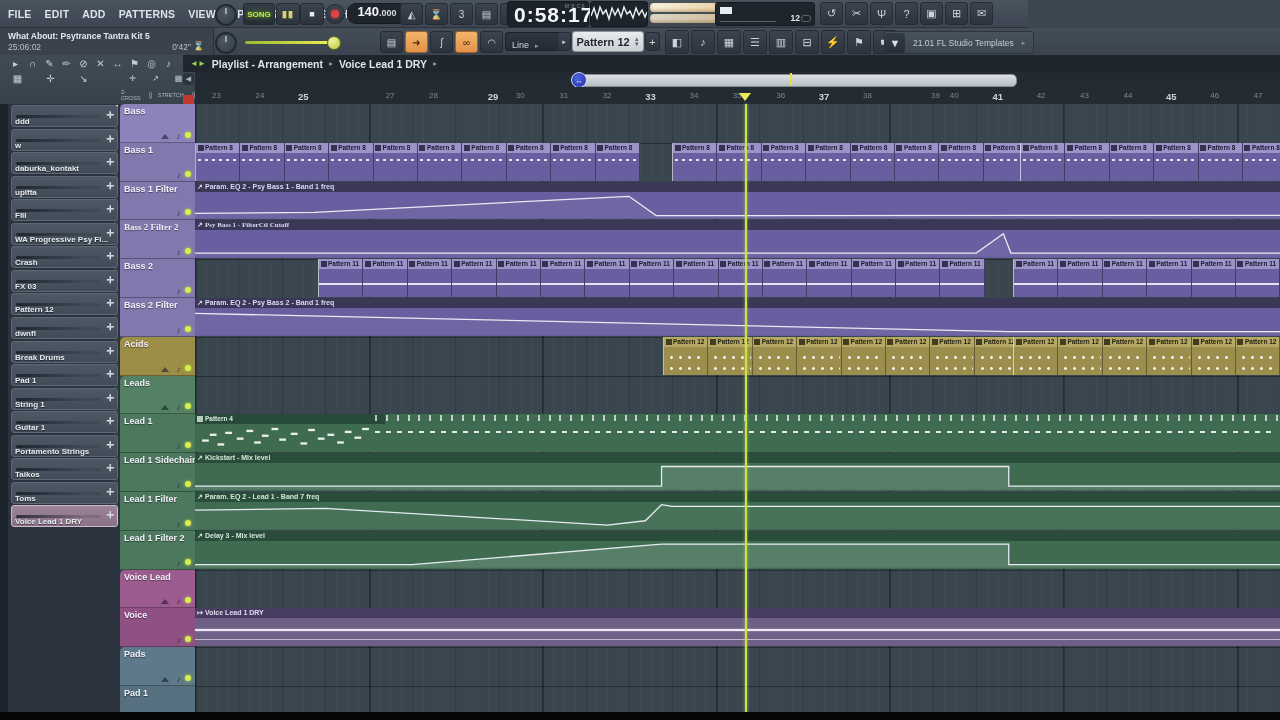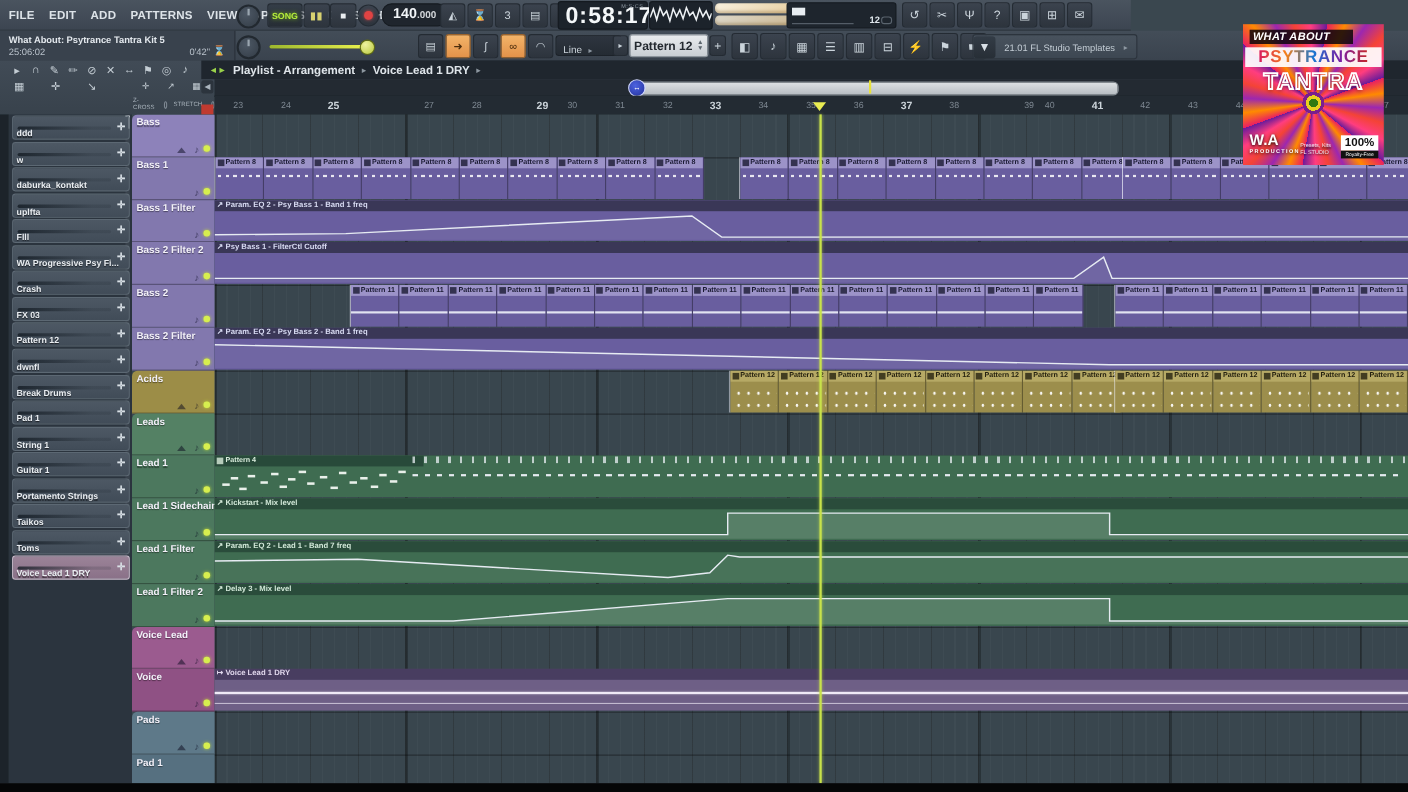--- a/index.html
+++ b/index.html
@@ -584,21 +584,21 @@
         <div class="lane">
           <div class="aclip" style="left: 0px; width: 1085px;">
             <div class="at">Param. EQ 2 - Psy Bass 1 - Band 1 freq</div>
             <svg viewBox="0 0 100 100" preserveAspectRatio="none">
               <polygon points="0,100 0,80 11,76 40,16 42.5,88 100,87 100,100" fill="rgba(255,255,255,0.05)"></polygon>
               <polyline points="0,80 11,76 40,16 42.5,88 100,87" fill="none" stroke="#e6ebf2" stroke-width="1.3" vector-effect="non-scaling-stroke"></polyline>
             </svg>
           </div>
         </div>
       </div>
-      <div class="trow c-purple" style="top: 116.4px;">
+      <div class="trow c-purple" style="top: 116.4px; font-family: Liberation Serif, serif;">
         <div class="thdr">
           <span class="nm">Bass 2 Filter 2</span>
           <span class="ico">♪</span>
           <div class="led"></div>
         </div>
         <div class="lane">
           <div class="aclip" style="left: 0px; width: 1085px;">
             <div class="at">Psy Bass 1 - FilterCtl Cutoff</div>
             <svg viewBox="0 0 100 100" preserveAspectRatio="none">
               <polygon points="0,100 0,86 72,86 74.5,14 75.2,86 100,86 100,100" fill="rgba(255,255,255,0.05)"></polygon>
@@ -917,24 +917,13 @@
       <div class="trow c-blue" style="top: 582px;">
         <div class="thdr">
           <span class="nm">Pad 1</span>
         </div>
         <div class="lane"></div>
       </div>
     </div>
   <div id="playhead" class="abs" style="left: 745px;"></div>
   <div id="bottombar" class="abs"></div>
 
-  <div id="ad" class="abs">
-    <div class="kicker">WHAT ABOUT</div>
-    <div class="t1"><span>PSYTRANCE</span></div>
-    <div class="t2">TANTRA</div>
-    <div class="brand"><span>W.A</span><small>PRODUCTION</small></div>
-    <div class="meta"><span>Presets, Kits</span><br><span>FL STUDIO</span></div>
-    <div class="badge">
-      <div class="pct">100%</div>
-      <div class="sub">Royalty-Free</div>
-    </div>
-  </div>
 </div>
 
 </body></html>

